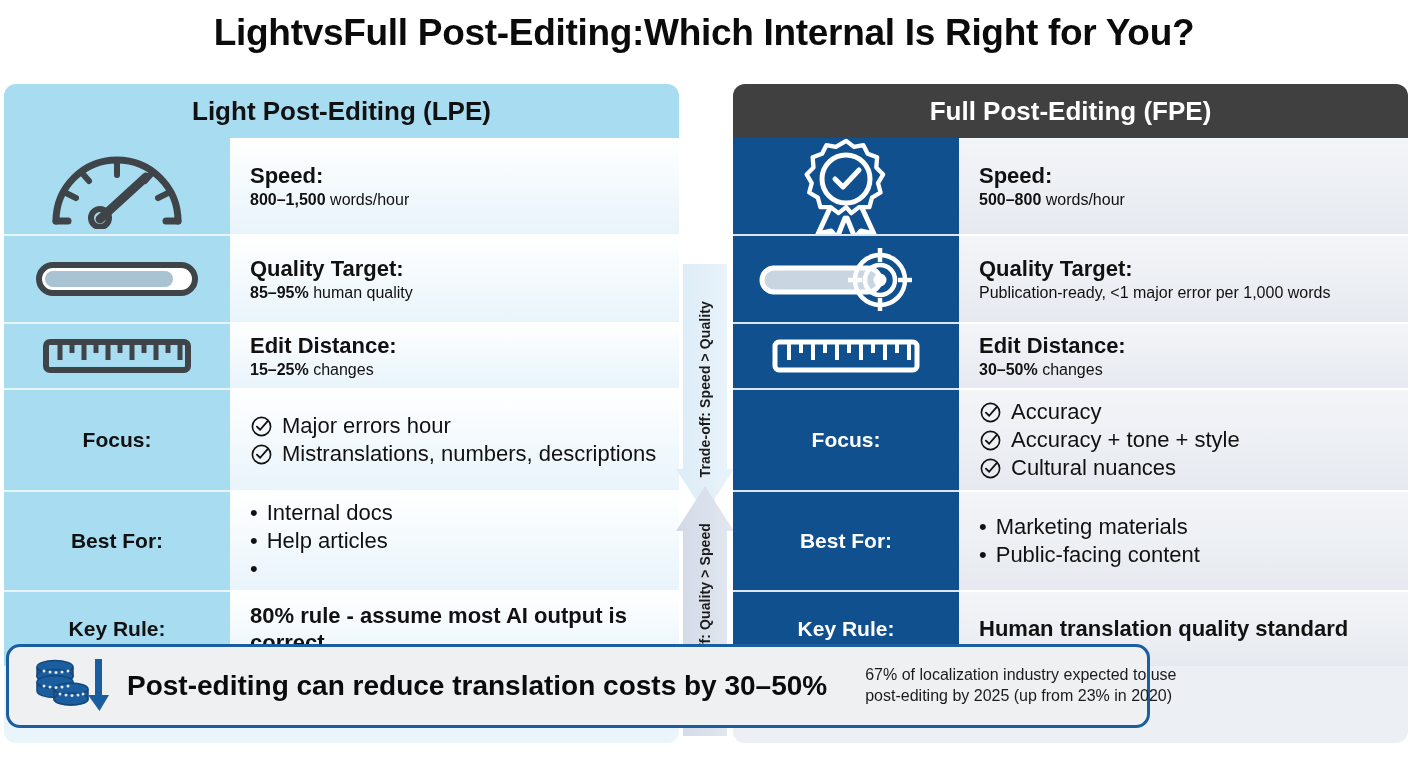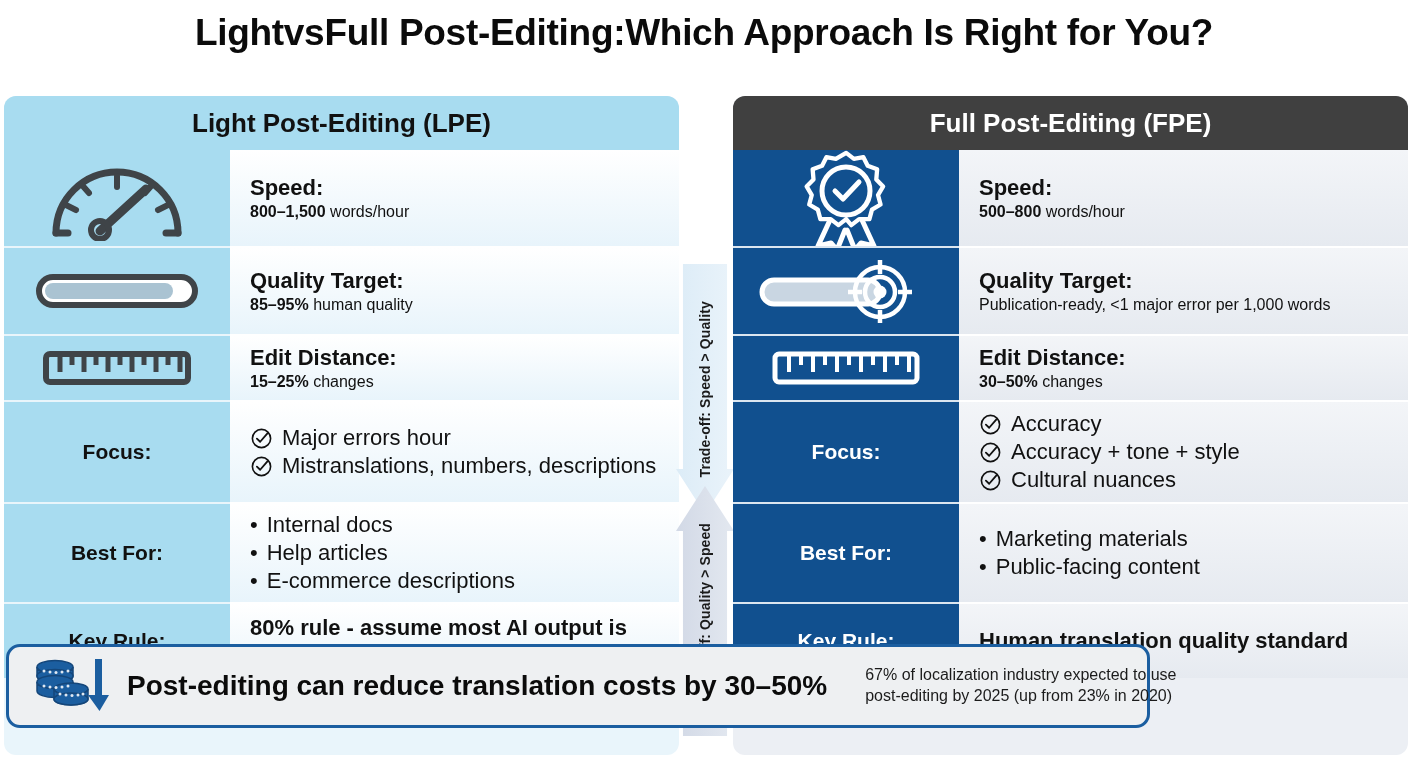--- a/index.html
+++ b/index.html
@@ -33,21 +33,21 @@
   .compare {
     position: absolute;
     top: 84px;
     left: 0;
     width: 1408px;
     height: 584px;
   }
 
   .panel {
     position: absolute;
-    top: 12px;
+    top: 0;
     width: 675px;
     height: 659px;
     border-radius: 12px;
     overflow: hidden;
   }
   .panel.left  { left: 4px;  background: #e9f5fb; }
   .panel.right { left: 733px; background: #eceff4; }
 
   .panel-header {
     height: 54px;
@@ -213,21 +213,21 @@
   }
   .banner .foot-note div { white-space: nowrap; }
 </style>
 </head>
 <body>
 
 <div class="title">
   <span class="bd">Light</span>
     <span class="lt"> vs </span>
     <span class="bd">Full Post-Editing:</span>
-    <span class="lt"> Which Approach Is Right for You?</span>
+    <span class="lt"> Which Internal Is Right for You?</span>
 </div>
 
 <div class="compare">
 
   <div class="panel left">
     <div class="panel-header">Light Post-Editing (LPE)</div>
 
     <div class="rows">
 
       <div class="row r-speed">
@@ -326,21 +326,20 @@
             <li>
                 <span class="bmark">•</span>
                 <span>Internal docs</span>
               </li>
             <li>
                 <span class="bmark">•</span>
                 <span>Help articles</span>
               </li>
             <li>
                 <span class="bmark">•</span>
-                <span>E-commerce descriptions</span>
               </li>
           </ul>
         </div>
       </div>
 
       <div class="row r-key">
         <div class="cell-label">Key Rule:</div>
         <div class="cell-body">
           <div class="keyrule">80% rule - assume most AI output is correct</div>
         </div>

